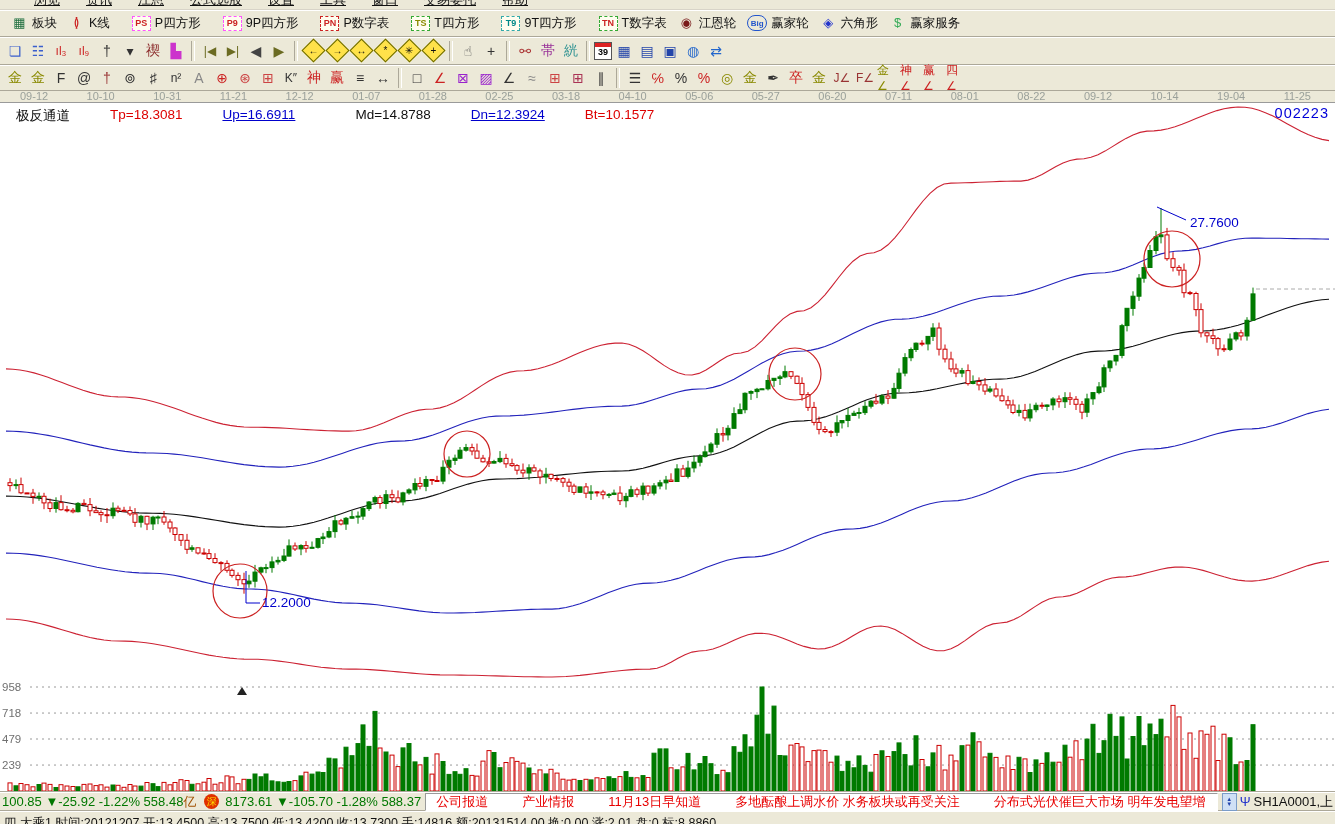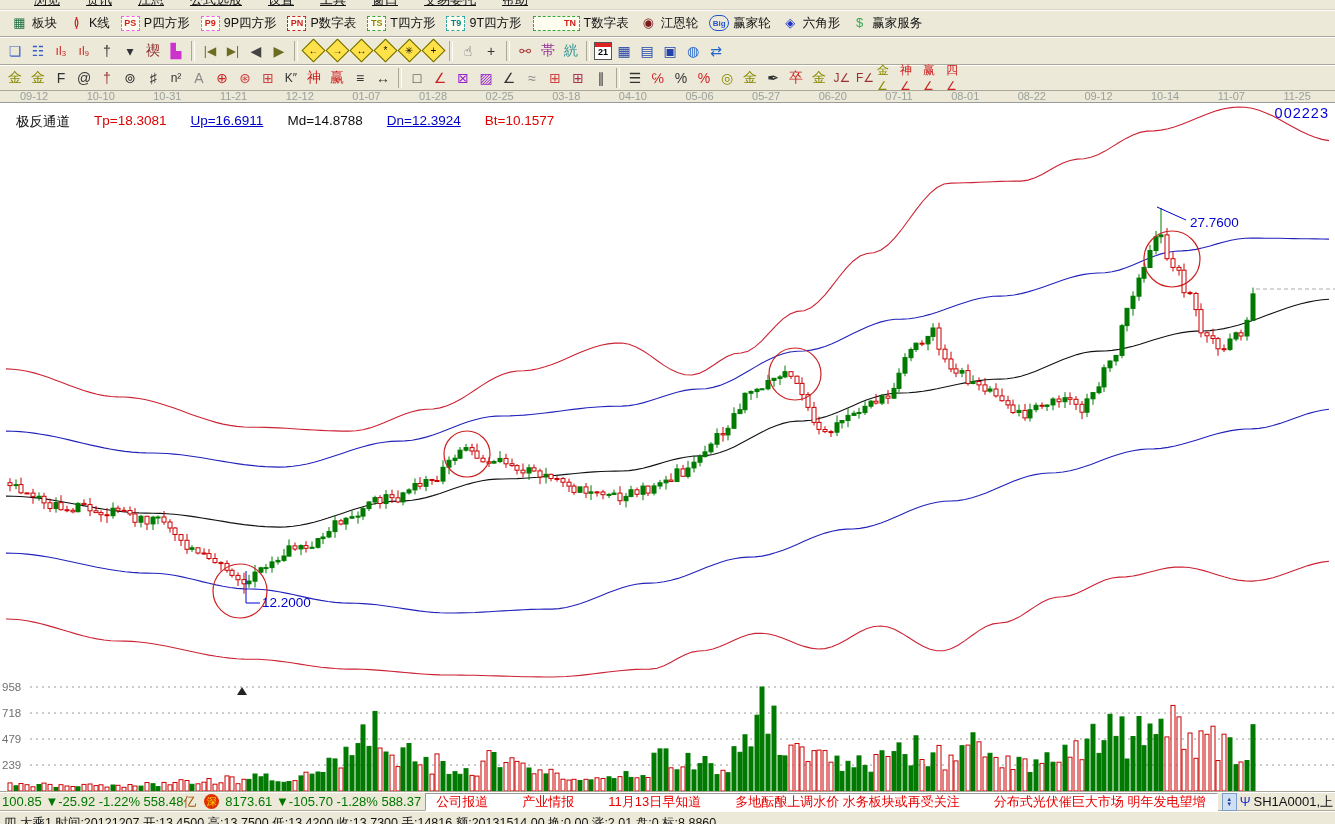--- a/index.html
+++ b/index.html
@@ -12,41 +12,41 @@
   
   .menubar{height:9px;overflow:hidden;background:#ece9d8;border-bottom:1px solid #d8d4c8;}
   .menubar-inner{display:flex;gap:26px;padding-left:34px;transform:translateY(-9px);}
   .menu-item{font-size:13px;color:#111;text-decoration:underline;white-space:nowrap;}
   
   .toolbar{display:flex;align-items:center;background:#ece9d8;border-bottom:1px solid #aca899;box-shadow:inset 0 1px 0 #fff;box-sizing:border-box;}
   .tb-main{height:27px;padding-left:8px;gap:2px;}
   .tmi{display:flex;align-items:center;gap:4px;padding:1px 6px 1px 3px;white-space:nowrap;cursor:default;}
   .tmi .tlbl{font-size:12.5px;color:#111;text-align:center;}
   .tico{display:inline-flex;align-items:center;justify-content:center;width:17px;height:16px;font-size:13px;line-height:16px;}
-  .badge{display:inline-flex;align-items:center;justify-content:center;width:17px;height:13px;font:bold 9px "Liberation Sans",sans-serif;background:#fffdf0;}
+  .badge{display:inline-flex;align-items:center;justify-content:center;width:17px;height:13px;font:bold 9px "Liberation Sans",sans-serif;background:#fffdf0;margin-left:11px;}
   .bigoval{display:inline-flex;align-items:center;justify-content:center;width:18px;height:14px;border:1px solid #2255cc;border-radius:8px;color:#2255cc;font:bold 8px "Liberation Sans",sans-serif;}
   .tb-ic{height:28px;padding-left:4px;gap:1px;}
   .tb-dr{height:26px;padding-left:4px;gap:1px;}
   .ti{display:inline-flex;align-items:center;justify-content:center;width:22px;height:20px;font-size:14px;cursor:default;}
   .ti.small{font-size:12px;}
   .tsep{width:2px;height:20px;margin:0 3px;border-left:1px solid #aca899;border-right:1px solid #fff;}
   .diamond{width:15px;height:15px;margin:0 3px;background:#ffe24a;border:1px solid #6b6b00;transform:rotate(45deg);display:inline-flex;align-items:center;justify-content:center;}
   .diamond span{transform:rotate(-45deg);font-size:10px;color:#111;line-height:1;}
   .cal{display:inline-flex;flex-direction:column;width:16px;height:16px;border:1px solid #555;background:#fff;font:bold 9px "Liberation Sans",sans-serif;align-items:center;}
   .cal .caltop{height:4px;width:100%;background:#d22;}
   
   .dates{height:12px;background:#ece9d8;border-bottom:1px solid #9a9a9a;display:flex;justify-content:space-between;padding:0 24px 0 20px;box-sizing:border-box;}
   .dates span{font-size:11px;color:#9aa09a;line-height:11px;}
   
   .chartwrap{position:relative;width:1335px;height:688px;background:#ffffff;}
-  .legend{position:absolute;top:10px;left:16px;display:flex;gap:24px;font-size:13.5px;}
+  .legend{position:absolute;top:4px;left:16px;display:flex;gap:40px;font-size:13.5px;}
   .legend .ind-name{color:#111;}
   .lg-tp,.lg-bt{color:#dd0000;}
   .lg-up,.lg-dn{color:#0000cc;text-decoration:underline;}
-  .lg-md{color:#111;}
+  .lg-md{color:#111;margin-left:20px;}
   .stock-code{position:absolute;top:2px;right:6px;font-size:14.5px;color:#0000d8;letter-spacing:1px;}
   
   .statusbar{height:20px;background:#ece9d8;border-top:1px solid #aca899;box-shadow:inset 0 1px 0 #fff;display:flex;align-items:center;font-size:13px;white-space:nowrap;box-sizing:border-box;text-align:center;}
   .idx{color:#007700;margin-left:2px;}
   .unit-yi{color:#a05000;}
   .sz-badge{display:inline-flex;align-items:center;justify-content:center;width:15px;height:15px;border-radius:50%;background:#e03000;color:#ffe000;font-size:10px;margin:0 4px 0 8px;flex:0 0 auto;}
   .newsbox{flex:1 1 auto;height:18px;margin:0 4px;background:#ffffff;border:1px solid #9a9a9a;border-bottom-color:#fff;border-right-color:#fff;display:flex;align-items:center;gap:34px;padding:0 10px;overflow:hidden;box-sizing:border-box;}
   .newsbox span{color:#e80000;font-size:13px;}
   .spinner{width:13px;height:16px;background:#cfe0f5;border:1px solid #7a9cc8;display:inline-flex;flex-direction:column;align-items:center;justify-content:center;font-size:6px;color:#2244aa;line-height:5px;flex:0 0 auto;}
   .antenna{color:#2233cc;font-size:13px;margin:0 3px;flex:0 0 auto;}
@@ -95,21 +95,21 @@
     </div>
     <div class="tmi">
       <span class="badge" style="color: rgb(138, 138, 0); border: 1px dashed rgb(51, 170, 51);">TS</span>
       <span class="tlbl">T四方形</span>
     </div>
     <div class="tmi">
       <span class="badge" style="color: rgb(0, 136, 136); border: 1px dashed rgb(51, 170, 170);">T9</span>
       <span class="tlbl">9T四方形</span>
     </div>
     <div class="tmi">
-      <span class="badge" style="color: rgb(204, 34, 34); border: 1px dashed rgb(51, 170, 51); padding-left: 28px;">TN</span>
+      <span class="badge" style="color: rgb(204, 34, 34); border: 1px dashed rgb(51, 170, 51);">TN</span>
       <span class="tlbl">T数字表</span>
     </div>
     <div class="tmi">
       <span class="tico" style="color: rgb(122, 26, 26);">◉</span>
       <span class="tlbl">江恩轮</span>
     </div>
     <div class="tmi">
       <span class="bigoval">Big</span>
       <span class="tlbl">赢家轮</span>
     </div>
@@ -158,21 +158,21 @@
     <span class="tsep"></span>
     <span class="ti" style="color: rgb(85, 85, 85);">☝</span>
     <span class="ti" style="color: rgb(51, 51, 51);">+</span>
     <span class="tsep"></span>
     <span class="ti" style="color: rgb(170, 51, 51);">⚯</span>
     <span class="ti" style="color: rgb(153, 51, 153);">帯</span>
     <span class="ti" style="color: rgb(42, 144, 144);">絖</span>
     <span class="tsep"></span>
     <span class="cal">
       <span class="caltop"></span>
-      <span>21</span>
+      <span>39</span>
     </span>
     <span class="ti" style="color: rgb(34, 68, 170);">▦</span>
     <span class="ti" style="color: rgb(34, 68, 170);">▤</span>
     <span class="ti" style="color: rgb(34, 68, 170);">▣</span>
     <span class="ti" style="color: rgb(34, 102, 204);">◍</span>
     <span class="ti" style="color: rgb(34, 102, 204);">⇄</span>
   </div>
 <div class="toolbar tb-dr" id="tb-draw">
     <span class="ti" style="color: rgb(138, 138, 0);">金</span>
     <span class="ti" style="color: rgb(138, 138, 0);">金</span>
@@ -231,21 +231,21 @@
     <span>03-18</span>
     <span>04-10</span>
     <span>05-06</span>
     <span>05-27</span>
     <span>06-20</span>
     <span>07-11</span>
     <span>08-01</span>
     <span>08-22</span>
     <span>09-12</span>
     <span>10-14</span>
-    <span>11-07</span>
+    <span>19-04</span>
     <span>11-25</span>
   </div>
 
 <div class="chartwrap">
   <svg id="chartsvg" width="1335" height="688" viewBox="0 102 1335 688">
       <line x1="30" y1="686" x2="1335" y2="686" stroke="#999999" stroke-width="1" stroke-dasharray="2,4"></line>
       <text x="2" y="690" fill="#707070" font-size="11.5" font-family="Liberation Sans, sans-serif">958</text>
       <line x1="30" y1="712.054279749478" x2="1335" y2="712.054279749478" stroke="#999999" stroke-width="1" stroke-dasharray="2,4"></line>
       <text x="2" y="716.054279749478" fill="#707070" font-size="11.5" font-family="Liberation Sans, sans-serif">718</text>
       <line x1="30" y1="738" x2="1335" y2="738" stroke="#999999" stroke-width="1" stroke-dasharray="2,4"></line>

